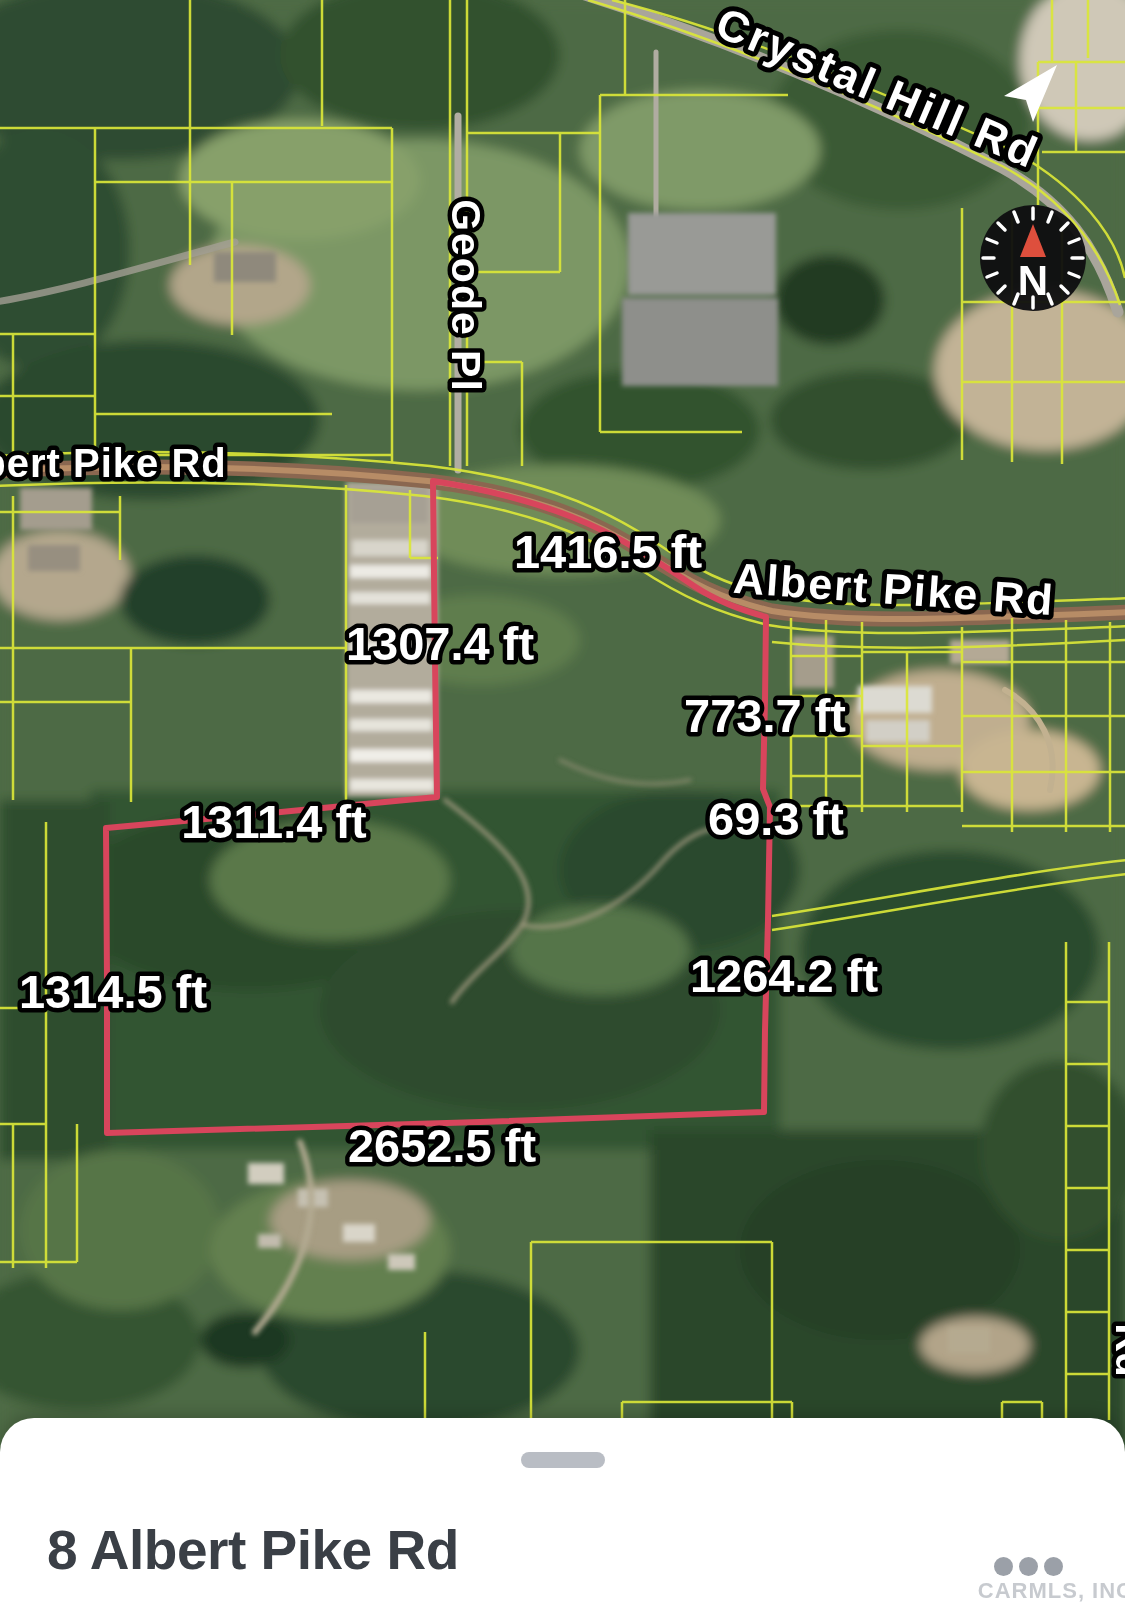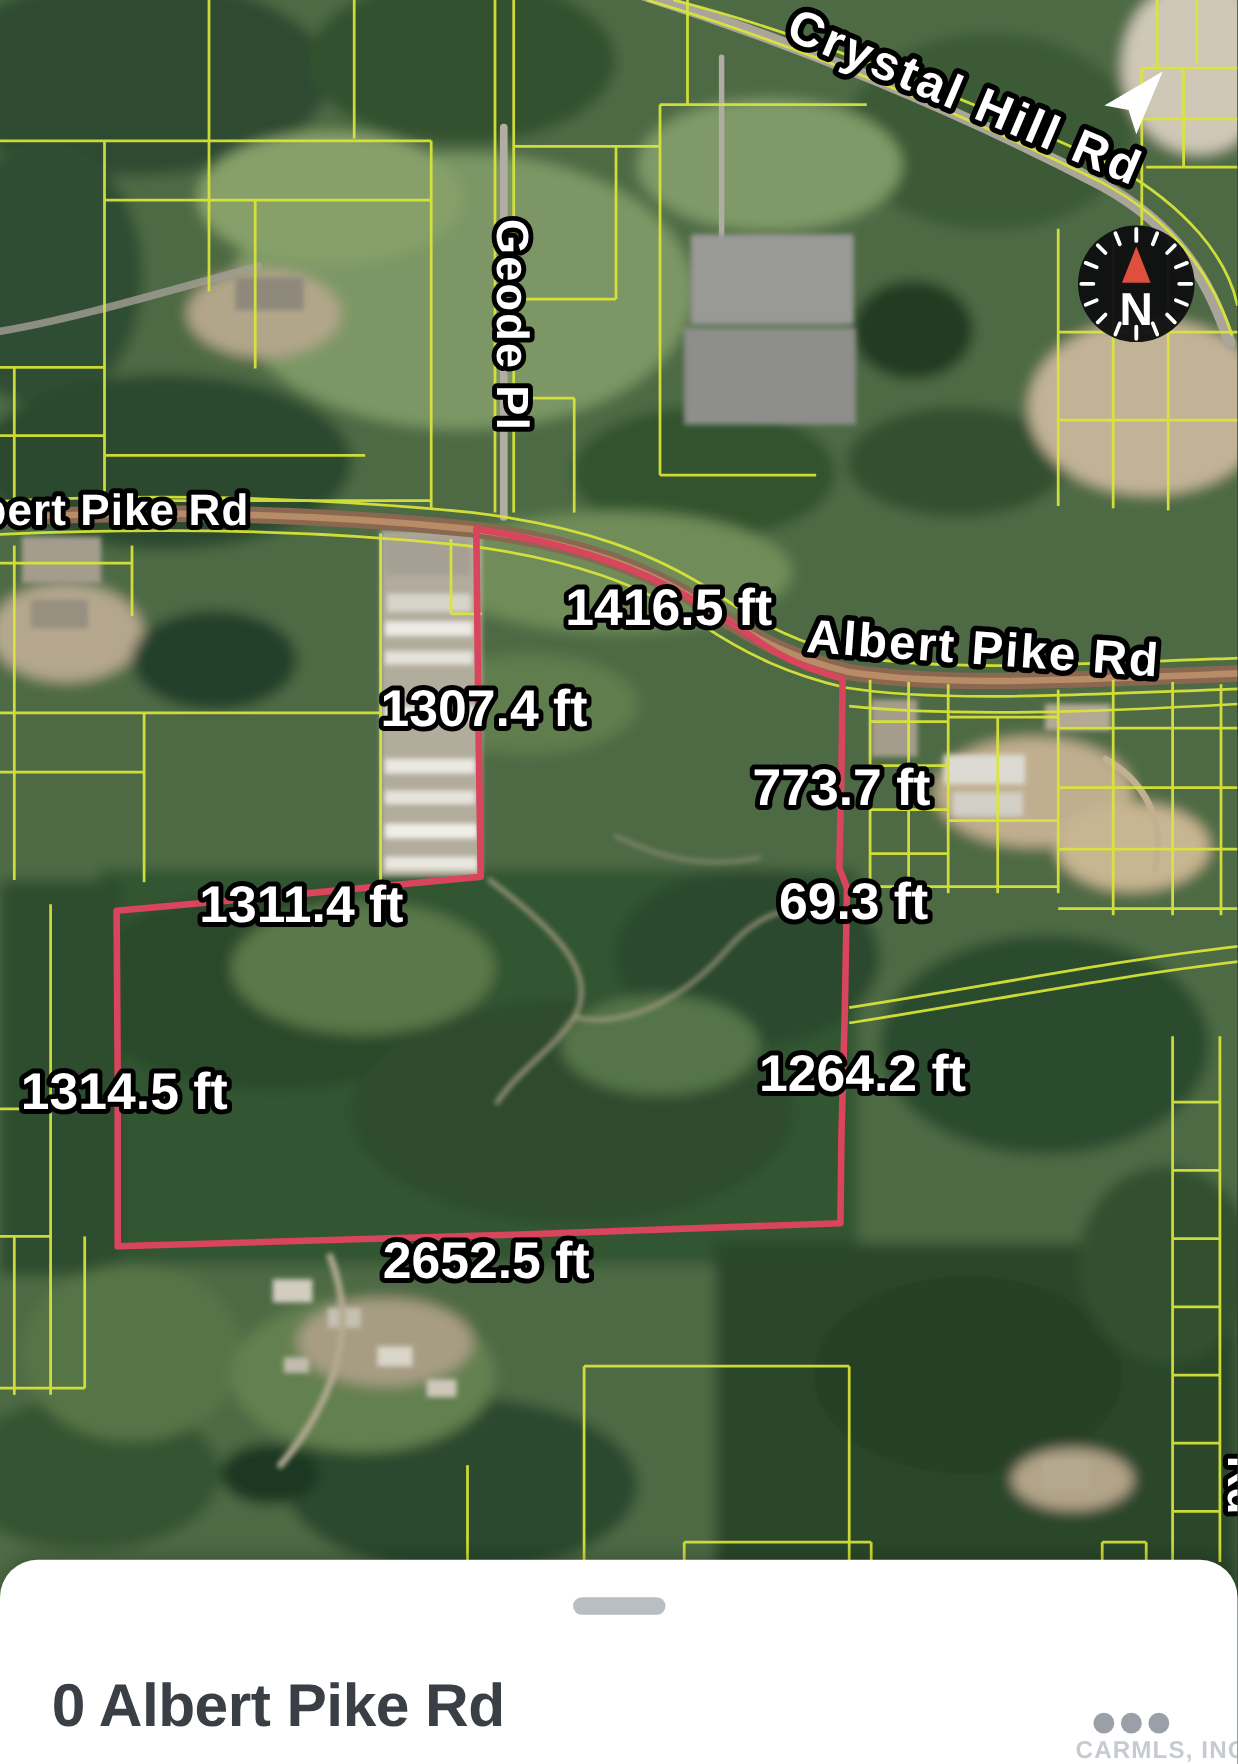--- a/index.html
+++ b/index.html
@@ -263,21 +263,21 @@
         <line x1="1005" y1="230" x2="998" y2="223"></line>
           <line x1="1018" y1="222" x2="1014" y2="212"></line>
       </g>
       <polygon points="1033,224 1020,257 1046,257" fill="#de4f3d"></polygon>
       <text class="compass-n" x="1033" y="295">N</text>
     </g>
   </svg>
 
   <div class="sheet">
     <div class="handle"></div>
-    <h1 class="title">0 Albert Pike Rd</h1>
+    <h1 class="title">8 Albert Pike Rd</h1>
     <div class="dots">
       <span class="dot"></span>
       <span class="dot"></span>
       <span class="dot"></span>
     </div>
     <div class="watermark">CARMLS, INC</div>
   </div>
 
 </div>
 

